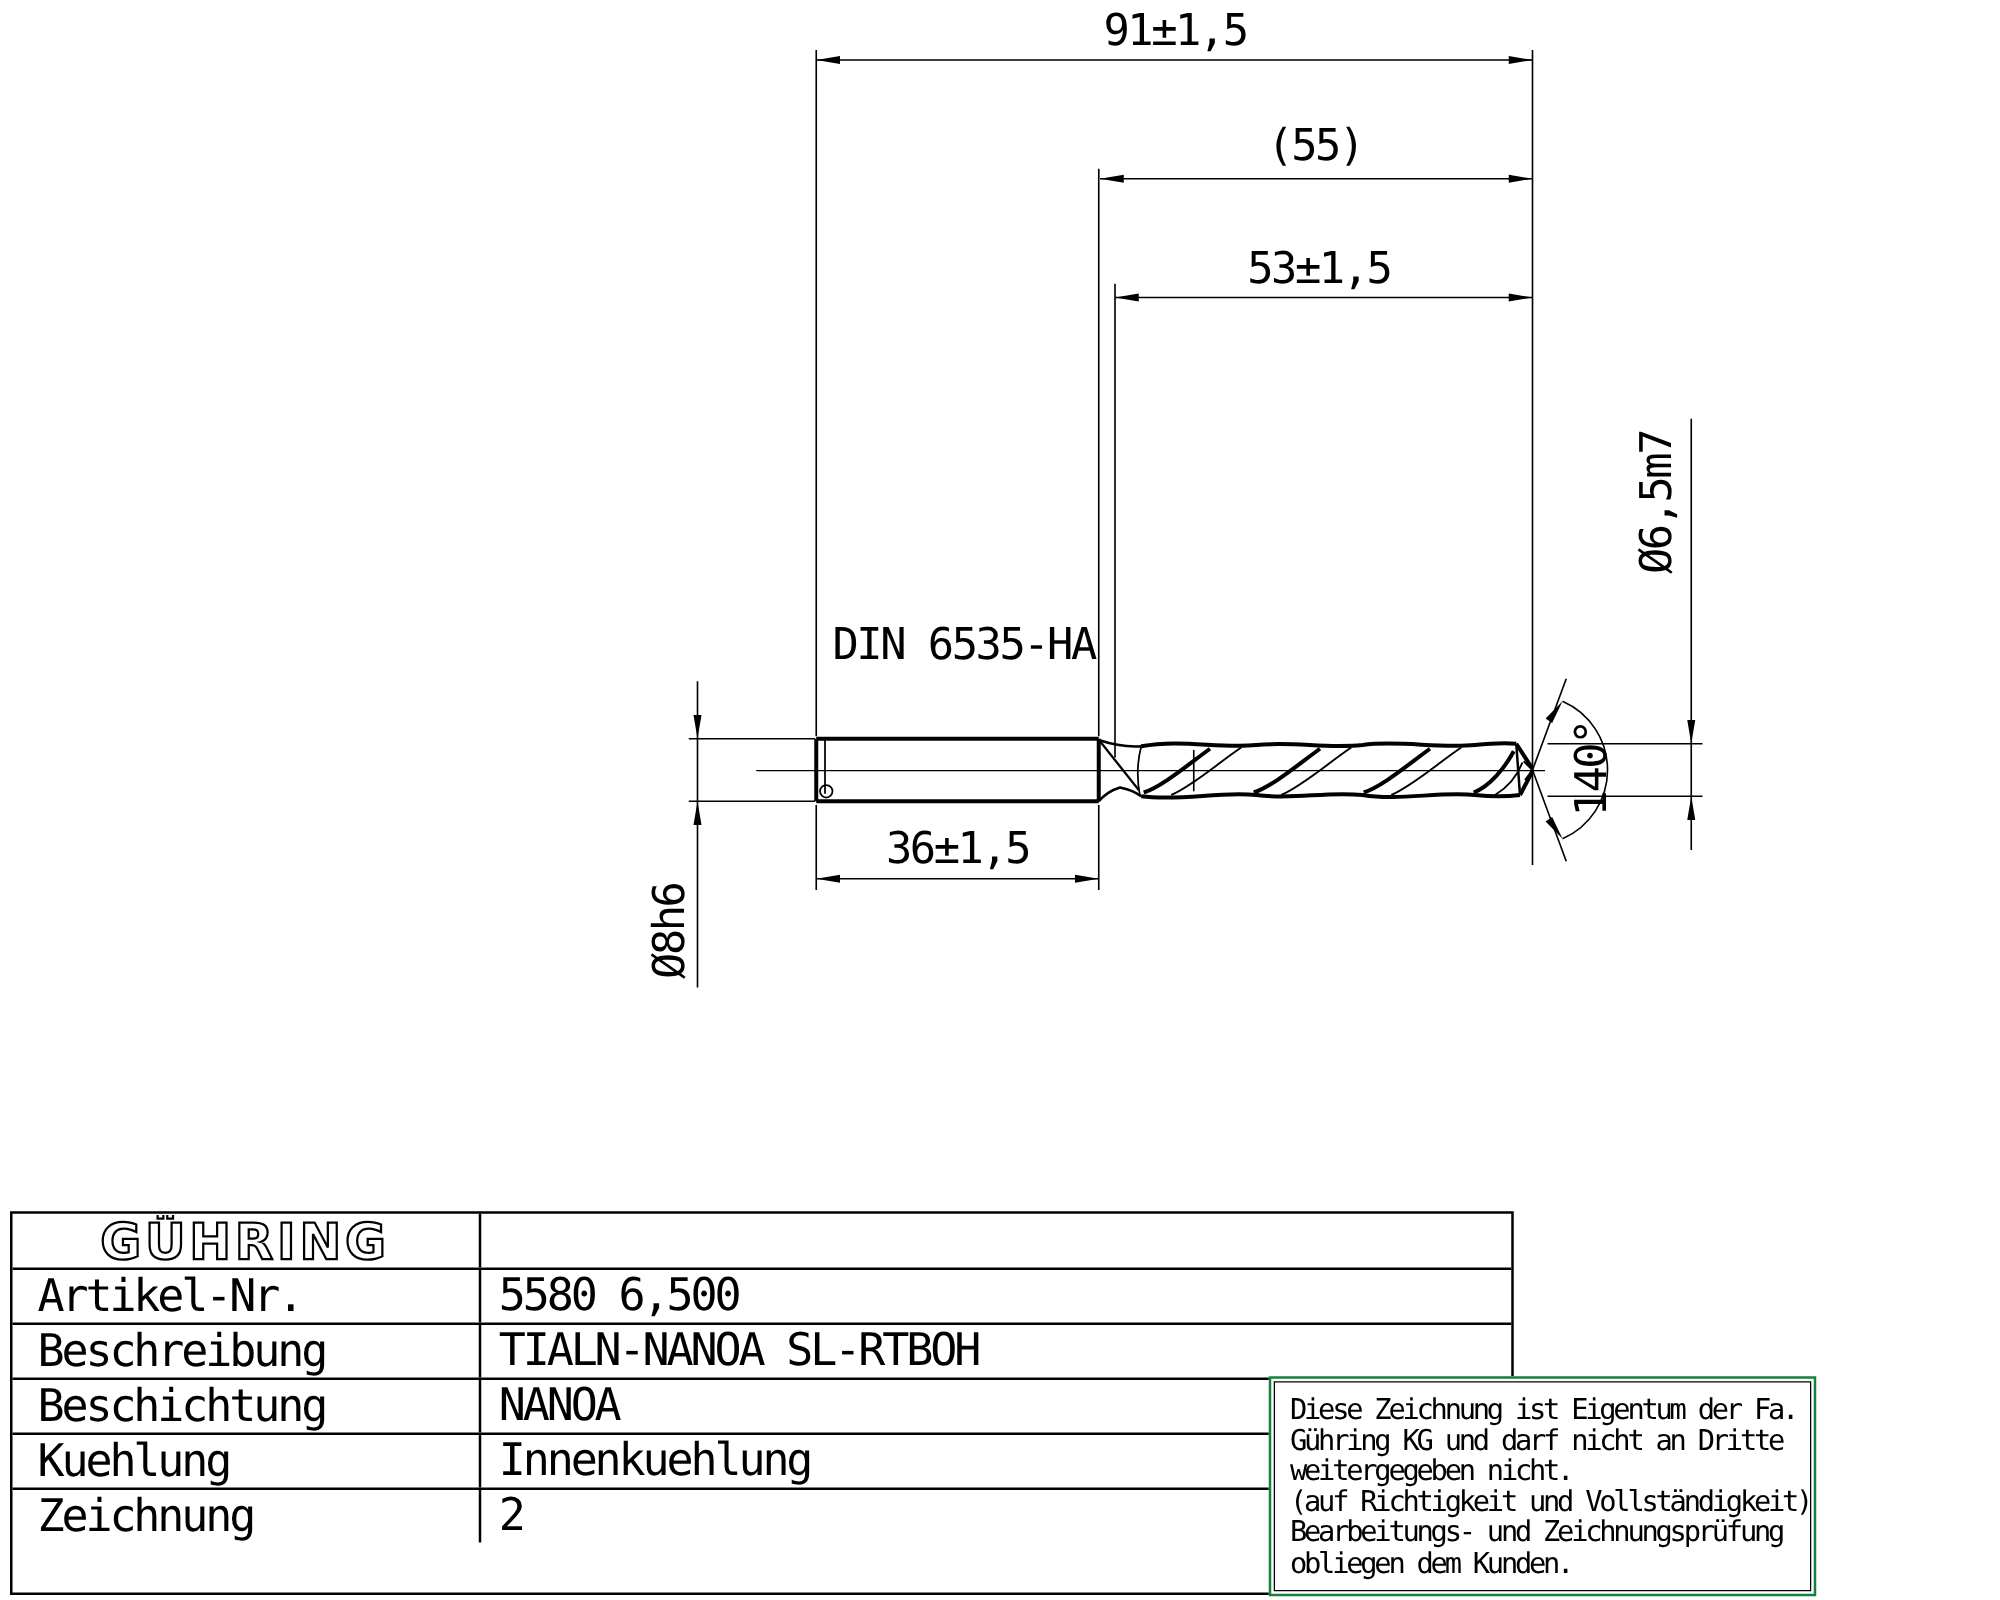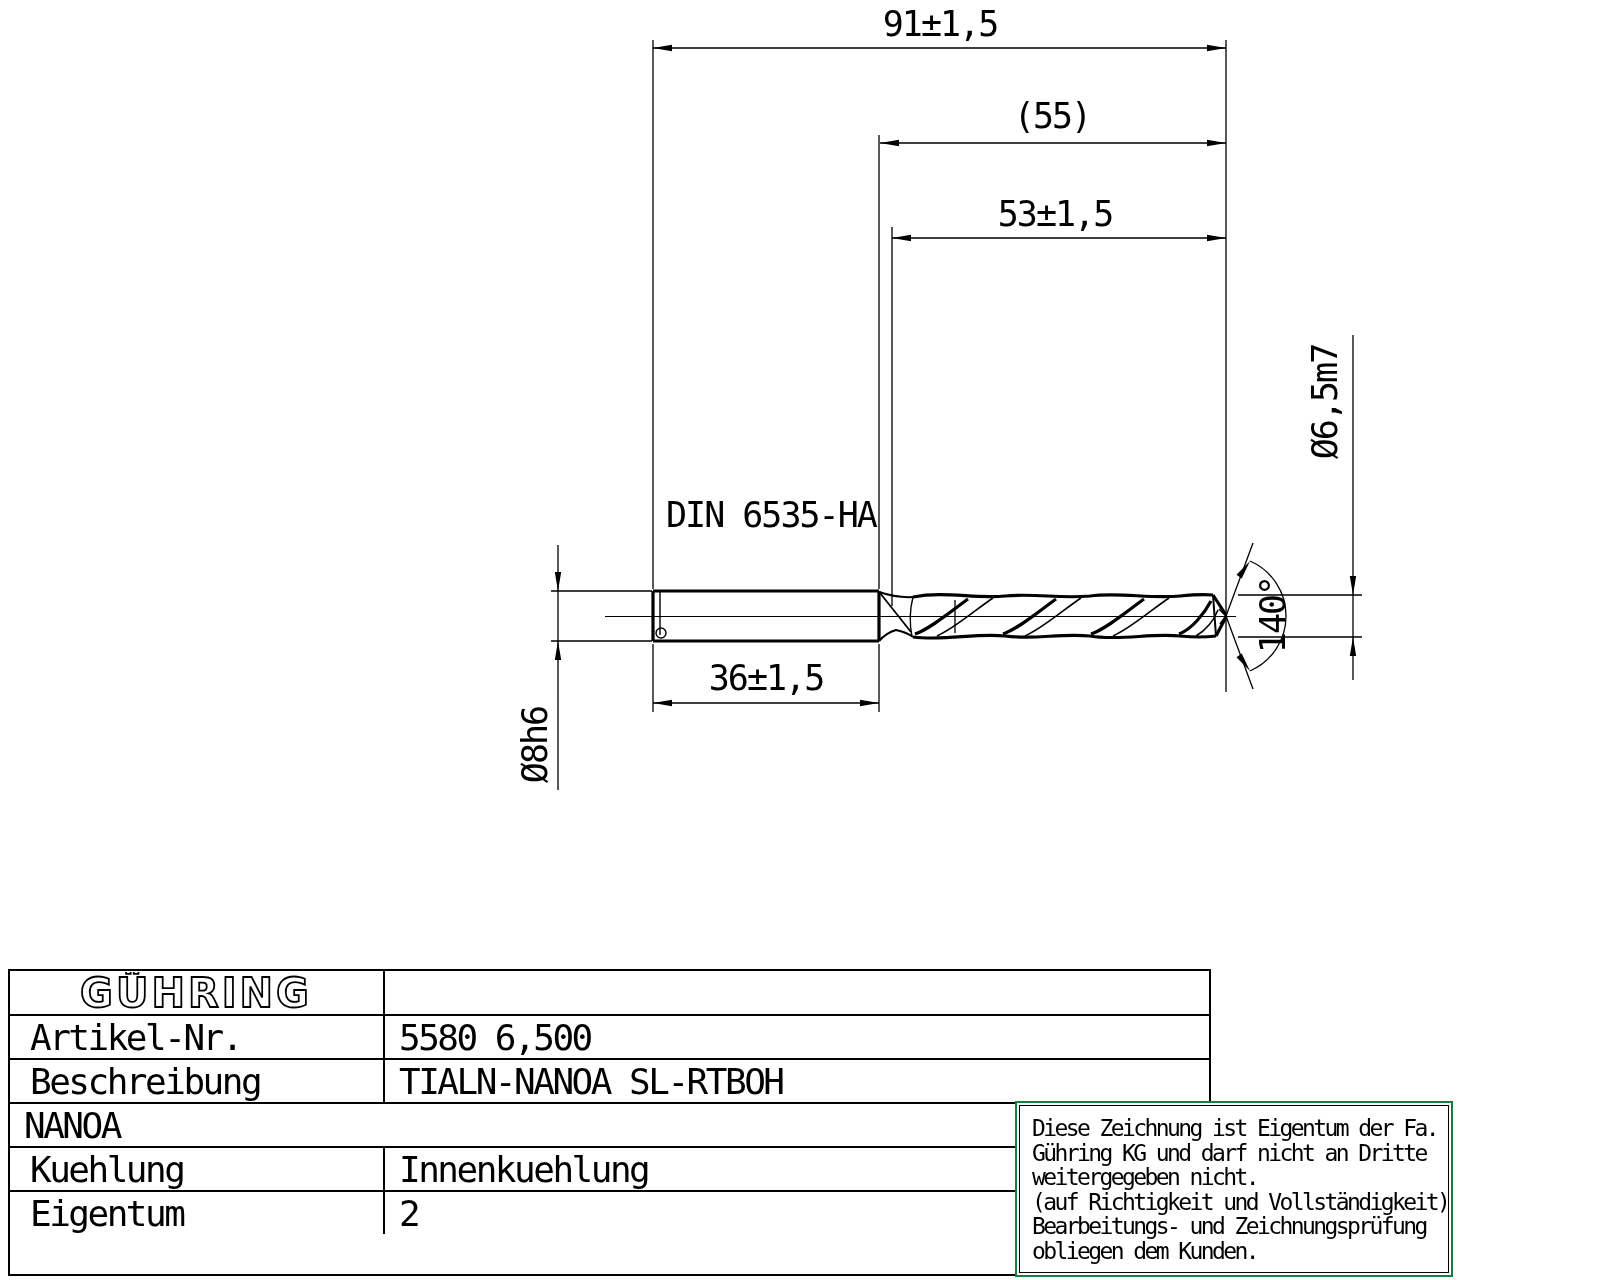--- a/index.html
+++ b/index.html
@@ -12,21 +12,21 @@
   .dimtext { font-family:"DejaVu Sans Mono", monospace; font-size:35px;
              letter-spacing:-2px; fill:#000; }
 
   
   .spec-table { position:absolute; left:8px; top:969px; width:1203px; height:307px;
                 border:2px solid #000; box-sizing:border-box; background:#fff; }
   .spec-row { display:flex; height:44px; border-top:2px solid #000; box-sizing:border-box; }
   .spec-row.header { height:43px; border-top:none; }
   .spec-cell-label { width:375px; border-right:2px solid #000; box-sizing:border-box;
                      display:flex; align-items:center; padding-left:20px; }
-  .spec-cell-value { flex:1; display:flex; align-items:center; padding-left:14px; }
+  .spec-cell-value { flex:1; display:flex; padding-left:14px; }
   .spec-text { font-size:36px; letter-spacing:-2.5px; white-space:pre; }
   .logo-wrap { width:375px; border-right:2px solid #000; box-sizing:border-box;
                display:flex; align-items:center; justify-content:center; }
 
   
   .notice-box { position:absolute; left:1015px; top:1101px; width:438px; height:176px;
                 border:2px solid #15803d; box-sizing:border-box; padding:2px; background:#fff; }
   .notice-inner { width:100%; height:100%; border:1px solid #000; box-sizing:border-box;
                   padding:10px 0 0 12px; overflow:visible; }
   .notice-line { font-size:23px; letter-spacing:-2.6px; line-height:24.6px; white-space:pre; }
@@ -132,35 +132,38 @@
   </div>
   <div class="spec-row">
     <div class="spec-cell-label">
         <span class="spec-text">Beschreibung</span>
       </div>
     <div class="spec-cell-value">
         <span class="spec-text">TIALN-NANOA SL-RTBOH</span>
       </div>
   </div>
   <div class="spec-row">
+    <div class="spec-cell-label">
+        <span class="spec-text">Beschichtung</span>
+      </div>
     <div class="spec-cell-value">
         <span class="spec-text">NANOA</span>
       </div>
   </div>
   <div class="spec-row">
     <div class="spec-cell-label">
         <span class="spec-text">Kuehlung</span>
       </div>
     <div class="spec-cell-value">
         <span class="spec-text">Innenkuehlung</span>
       </div>
   </div>
   <div class="spec-row">
     <div class="spec-cell-label">
-        <span class="spec-text">Eigentum</span>
+        <span class="spec-text">Zeichnung</span>
       </div>
     <div class="spec-cell-value">
         <span class="spec-text">2</span>
       </div>
   </div>
 </div>
 
 <div class="notice-box">
   <div class="notice-inner">
     <div class="notice-line">Diese Zeichnung ist Eigentum der Fa.</div>

